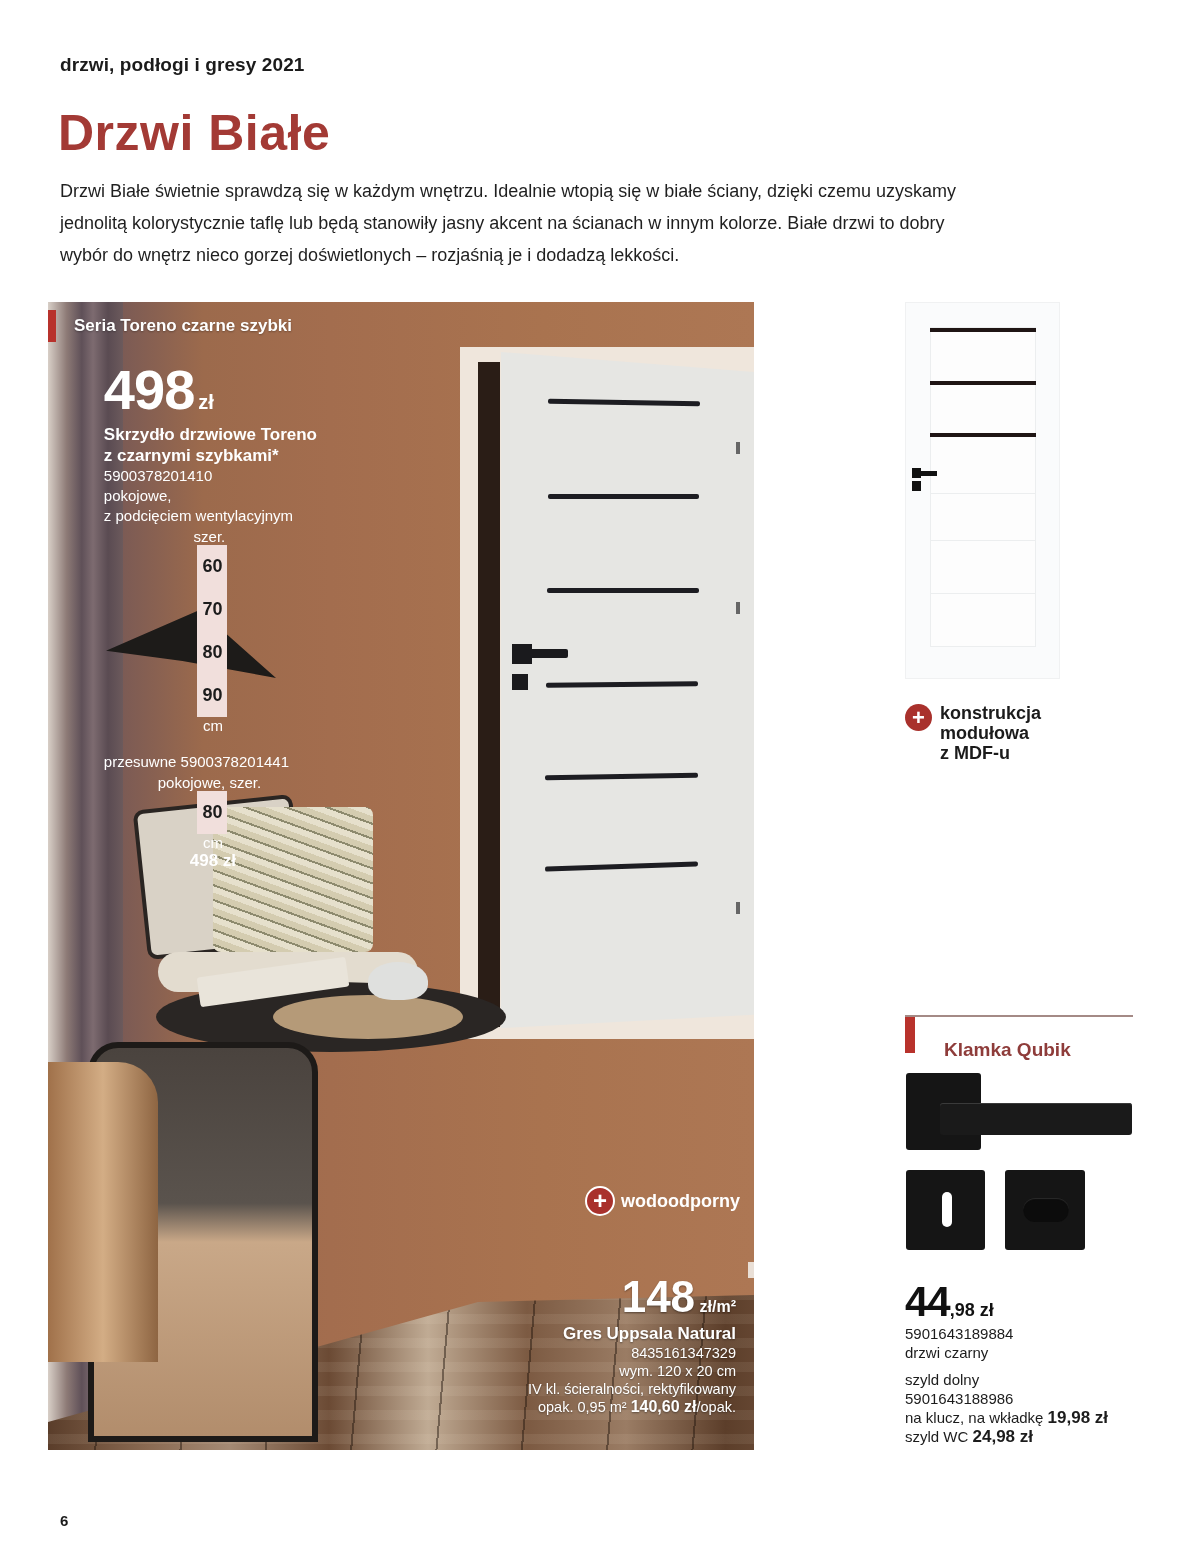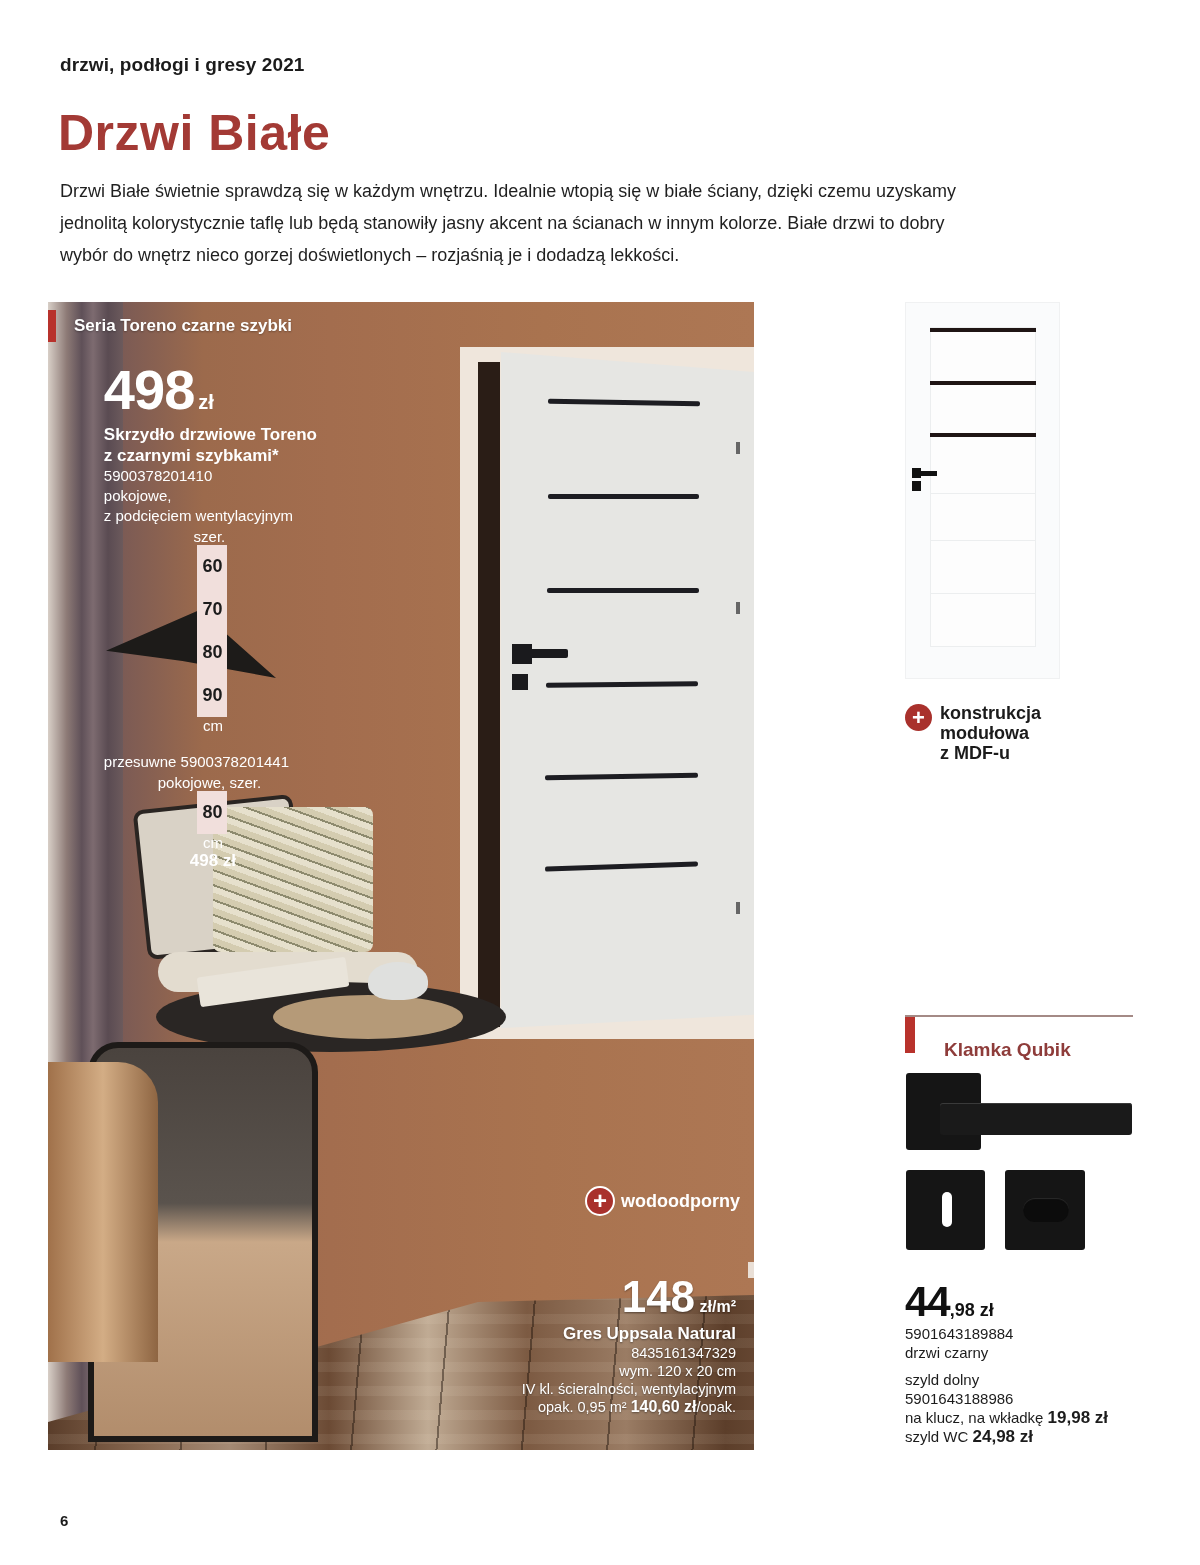--- a/index.html
+++ b/index.html
@@ -184,21 +184,21 @@
   <div class="badge-water">
     <div class="plus-circle">+</div>
     <span class="badge-water-label">wodoodporny</span>
   </div>
 
   <div class="tile-price">
     <div><span class="tile-main">148</span> <span class="tile-unit">zł/m²</span></div>
     <div class="tile-name">Gres Uppsala Natural</div>
     <div class="tile-line">8435161347329</div>
     <div class="tile-line">wym. 120 x 20 cm</div>
-    <div class="tile-line">IV kl. ścieralności, wentylacyjnym</div>
+    <div class="tile-line">IV kl. ścieralności, rektyfikowany</div>
     <div class="tile-line">
       <span>opak. 0,95 m²</span>
       <b>140,60 zł</b><span>/opak.</span>
     </div>
   </div>
 </div>
 
 <div class="thumb-door">
   <div class="td-leaf"></div>
   <div class="td-stripe" style="top:25px;"></div>

